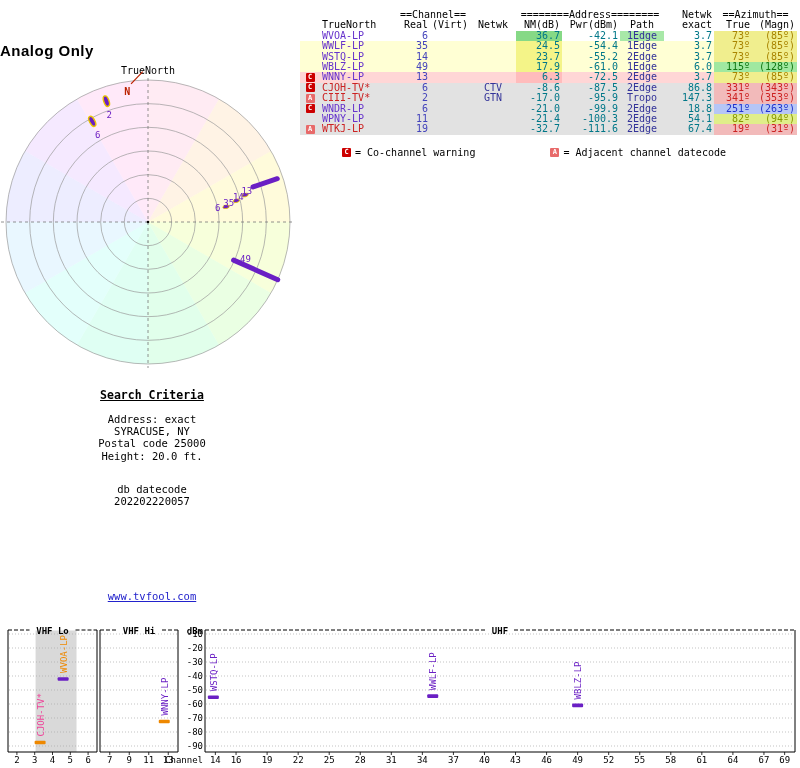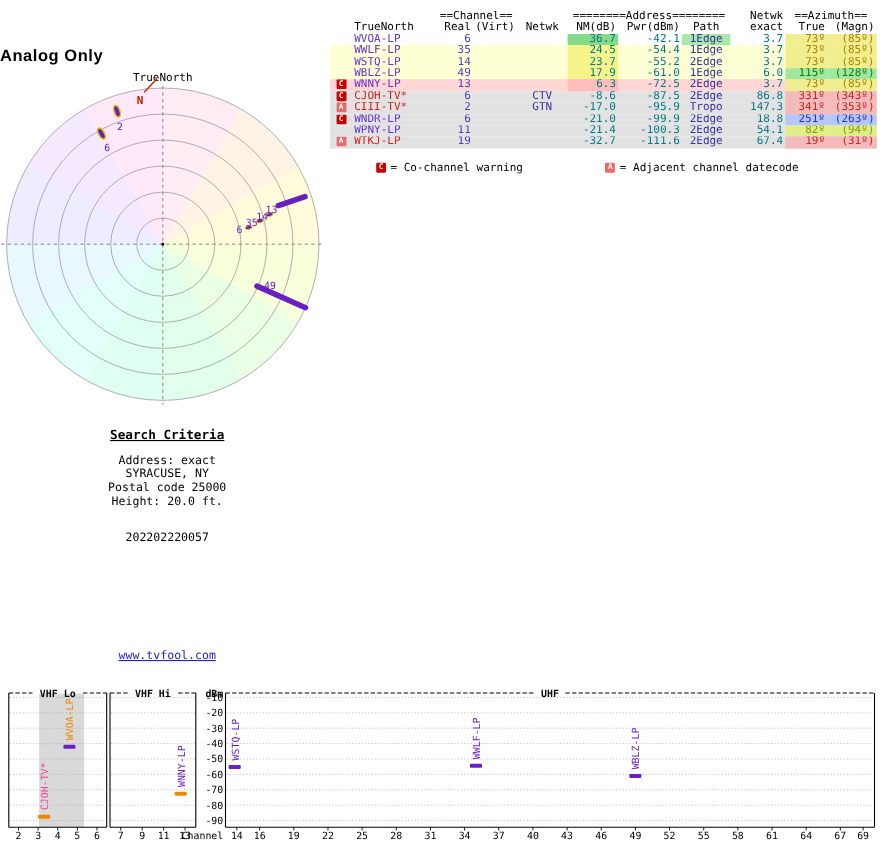--- a/index.html
+++ b/index.html
@@ -127,20 +127,21 @@
     </span>
   </div>
 
   <div class="search">
     <h2>Search Criteria</h2>
     <div class="line">Address: exact</div>
     <div class="line">SYRACUSE, NY</div>
     <div class="line">Postal code 25000</div>
     <div class="line">Height: 20.0 ft.</div>
     <div class="dbblock">
+      <div class="line">db datecode</div>
       <div class="line">202202220057</div>
     </div>
   </div>
 
   <div class="sitelink">
     <a href="#">www.tvfool.com</a>
   </div>
 
   <svg id="bottomchart" width="800" height="148">
     <g id="chart-g">

